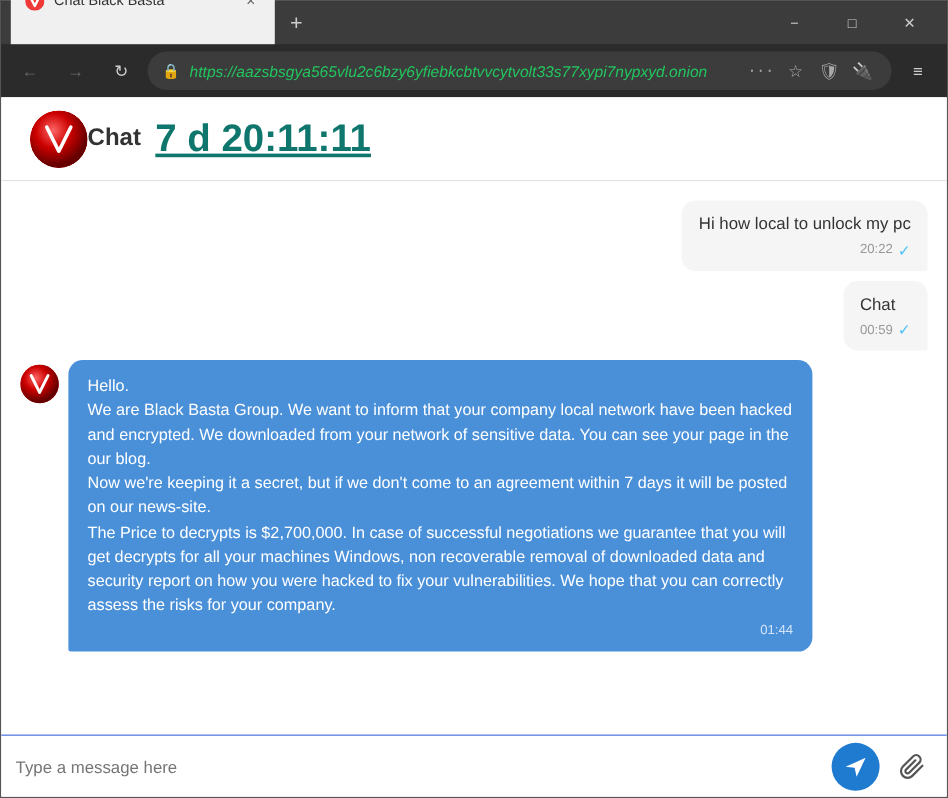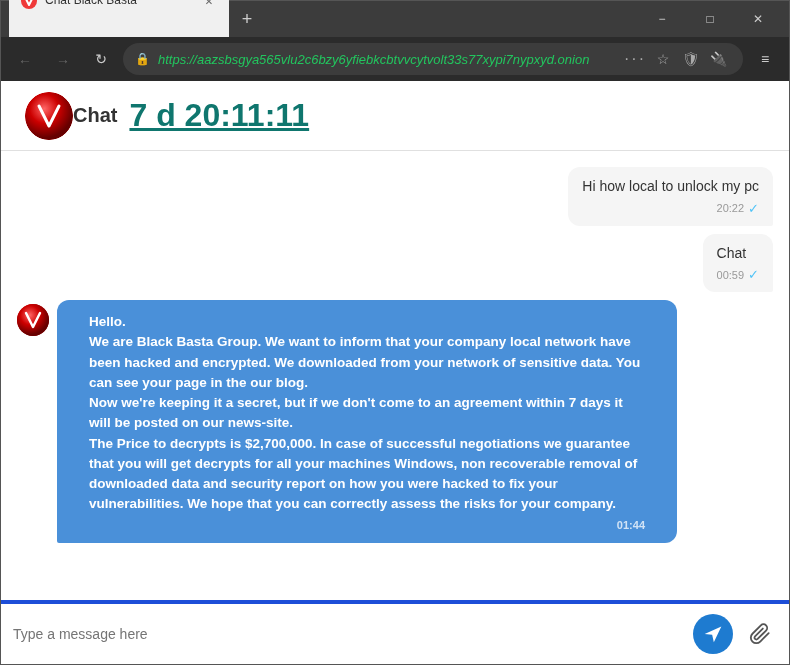--- a/index.html
+++ b/index.html
@@ -336,45 +336,44 @@
       height: 32px;
       border-radius: 50%;
       background: radial-gradient(circle at 40% 35%, #ff4444, #cc0000 50%, #880000);
       flex-shrink: 0;
       margin-top: 4px;
     }
 
     .message-bubble-incoming {
       background: #4a90d9;
       border-radius: 12px 12px 12px 2px;
-      padding: 12px 32px;
+      padding: 12px 16px;
       max-width: 620px;
       color: #fff;
-      font-weight: bold;
     }
 
     .message-bubble-incoming .message-text {
       color: #fff;
       font-size: 13.5px;
       line-height: 1.5;
     }
 
     .message-bubble-incoming .message-time {
       color: rgba(255,255,255,0.75);
     }
 
     
     .chat-input-area {
       background: #ffffff;
-      border-top: 4px solid #1d4ed8;
+      border-top: 1px solid #1d4ed8;
       padding: 10px 12px;
       display: flex;
       align-items: center;
       gap: 10px;
-      height: 64px;
+      height: 52px;
     }
 
     .chat-input {
       flex: 1;
       border: none;
       outline: none;
       font-size: 14px;
       color: #999;
       background: transparent;
       font-family: inherit;

